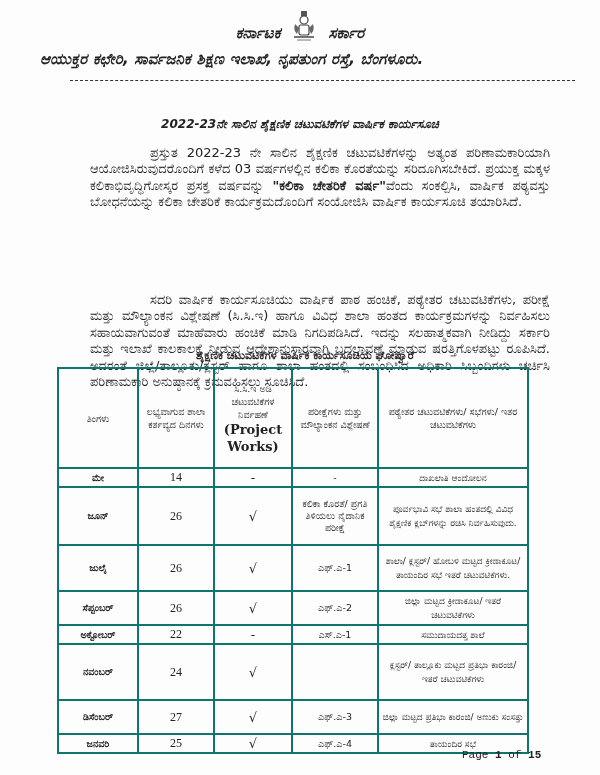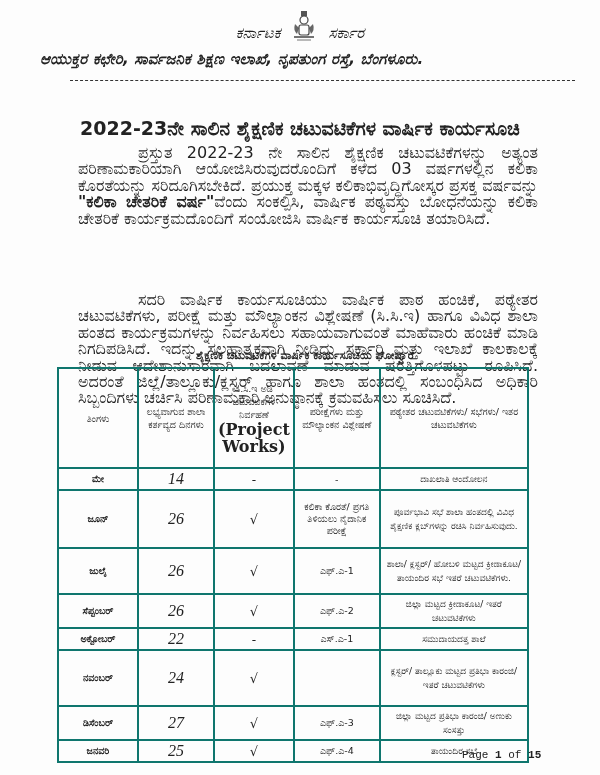--- a/index.html
+++ b/index.html
@@ -1,41 +1,41 @@
 <!DOCTYPE html>
 <html><head>
 <meta charset="utf-8">
 <style>
   html, body { margin:0; padding:0; background:#ffffff; }
   body { width:600px; height:775px; position:relative; overflow:hidden;
          font-family:"DejaVu Sans", sans-serif; color:#222; }
   .page { position:absolute; left:0; top:0; width:600px; height:775px; background:#fdfdfd; }
   .gov { position:absolute; top:10px; left:0; width:600px; text-align:center; }
   .gov .emblem { display:inline-block; width:26px; height:32px; vertical-align:bottom; margin:0 6px; }
-  .gov .word { font-size:15px; font-style:italic; font-weight:normal; vertical-align:bottom; }
+  .gov .word { font-size:15px; font-style:italic; font-weight:bold; vertical-align:bottom; }
   .office { position:absolute; top:50px; left:40px; width:530px; text-align:left;
             font-size:15px; font-style:italic; font-weight:bold; letter-spacing:0.2px; }
   .dash { position:absolute; top:80px; left:70px; width:505px; border-top:1.5px dashed #333; }
   .annex { position:absolute; top:93px; left:0; width:600px; text-align:center; font-size:12px; }
   .title { position:absolute; top:117px; left:0; width:600px; text-align:center;
-           font-size:19px; font-weight:bold; }
-  .para { position:absolute; left:78px; width:460px; font-size:16px; line-height:16.4px;
+           font-size:12px; font-style:italic; font-weight:bold; }
+  .para { position:absolute; left:90px; width:460px; font-size:13px; line-height:16.4px;
           text-align:justify; }
   .para .indent { display:inline-block; width:60px; }
   .p1 { top:145px; }
   .p2 { top:292px; }
   .tbl-title { position:absolute; top:349px; left:0; width:610px; text-align:center;
                font-size:11px; font-weight:bold; }
   table { position:absolute; top:367px; left:57px; width:472px; border-collapse:collapse;
           font-size:9.5px; }
   td, th { border:2px solid #0f766e; text-align:center; vertical-align:middle; padding:1px 3px; }
   th { font-weight:normal; font-size:9.5px; line-height:13px; }
-  th .pw { font-family:"DejaVu Serif", serif; font-size:16px; font-weight:bold; line-height:17px; }
+  th .pw { font-family:"DejaVu Serif", serif; font-size:13px; font-weight:bold; line-height:17px; }
   td.month { font-weight:bold; font-size:9.5px; }
-  td.num { font-family:"Liberation Serif", serif; font-size:16px;font-style:italic; }
+  td.num { font-family:"Liberation Serif", serif; font-size:12px; }
   td.tick { font-family:"DejaVu Serif", serif; font-size:13px; }
   td.exam { font-size:9.5px; }
   td.act { font-size:9px; line-height:14px; }
   .footer { position:absolute; top:749px; left:462px; font-family:Liberation Mono, monospace;
             font-size:11px; color:#222; }
   .footer b { font-weight:bold; }
 </style>
 </head>
 <body>
 

